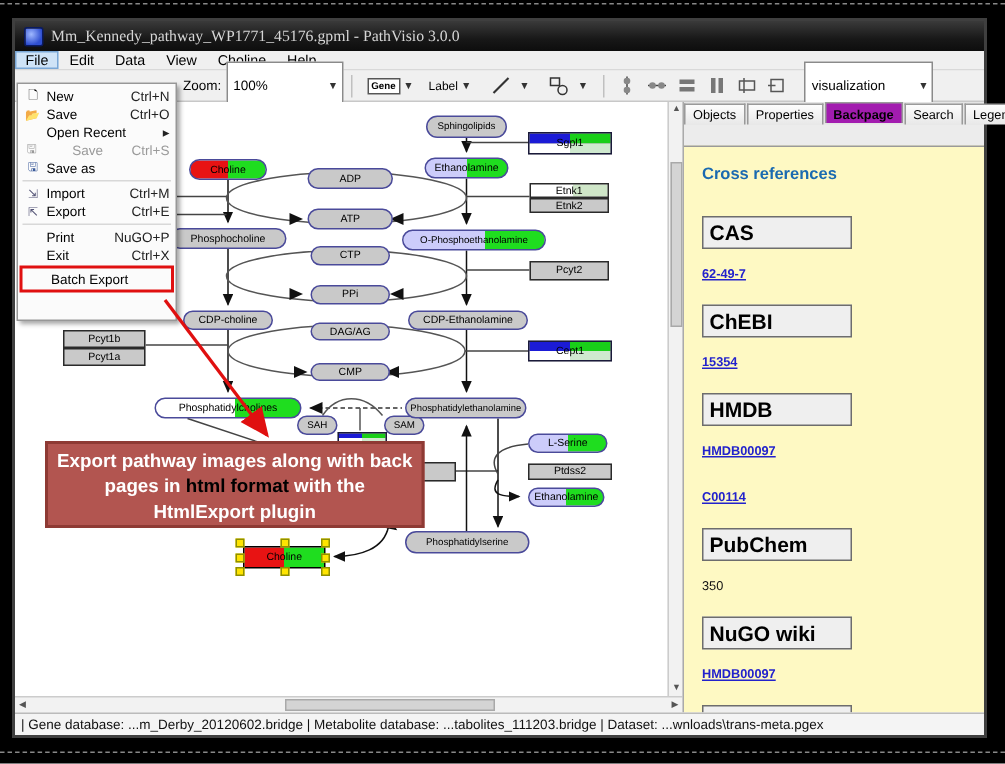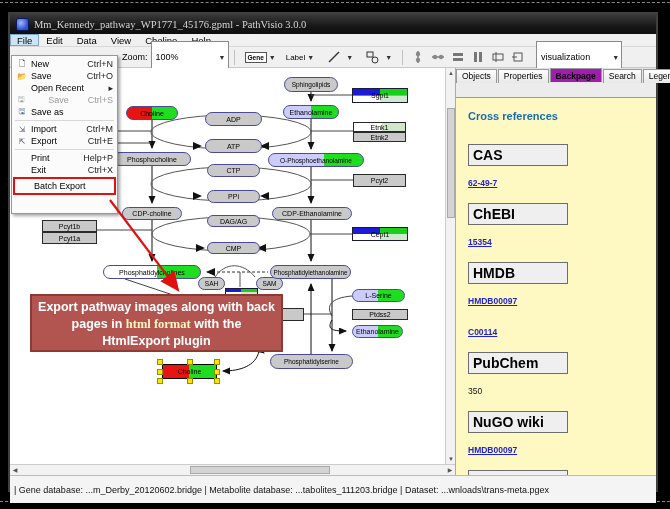--- a/index.html
+++ b/index.html
@@ -54,21 +54,21 @@
   .sb-content{position:absolute;left:0;top:15px;right:0;bottom:0;background:#fef9c3;
        border-top:1px solid #9a9a9a;padding:12px 0 0 12px;box-sizing:border-box;overflow:hidden;margin-top:14px;}
   .xref-head{color:#1a6ab0;font-weight:bold;font-size:11px;margin-bottom:22px;}
   .xsec{margin-bottom:13px;}
   .xbox{width:100px;border:1px solid #6d6d6d;background:#efefef;font-weight:bold;font-size:14px;
        padding:2px 0 2px 4px;margin-bottom:6px;box-sizing:border-box;}
   .xlink{color:#2222cc;text-decoration:underline;font-size:8.5px;font-weight:bold;}
   .xplain{color:#111;font-size:8.5px;}
 
   
-  .statusbar{position:absolute;left:0;right:0;top:461px;height:28px;background:#f4f4f4;
+  .statusbar{position:absolute;left:0;right:0;top:461px;height:15px;background:#f4f4f4;
        border-top:1px solid #bbb;font-size:9px;color:#111;display:flex;align-items:center;
        padding-left:4px;box-sizing:border-box;white-space:nowrap;overflow:hidden;}
 
   
   .node{position:absolute;box-sizing:border-box;border:1px solid #4a4a9a;border-radius:8px;
        background:#c9c9c9;font-size:7px;color:#000;display:flex;align-items:center;justify-content:center;
        overflow:hidden;white-space:nowrap;z-index:2;}
   .rect{border-radius:0;border-color:#2a2a2a;}
   .sp-red-green{background:linear-gradient(90deg,#e81313 0 50%,#1fdd1f 50% 100%);}
   .sp-lav-green{background:linear-gradient(90deg,#ccccfa 0 50%,#1fdd1f 50% 100%);}
@@ -78,21 +78,21 @@
   .genebox2{border:1px solid #1a1a3a;border-radius:0;
        background-image:linear-gradient(90deg,#1b1bd6 0 50%,#19cf19 50% 100%),
                         linear-gradient(90deg,#ffffff 0 50%,#cfe9cf 50% 100%);
        background-size:100% 50%,100% 50%;background-position:top,bottom;background-repeat:no-repeat;}
   .handle{position:absolute;width:6px;height:6px;background:#ffe400;border:1px solid #8f8f00;box-sizing:border-box;z-index:4;}
 
   
   .callout{position:absolute;left:20px;top:226px;width:253px;height:58px;background:#b25550;
        border:2px solid #8e3a34;box-sizing:border-box;z-index:5;color:#fff;font-weight:bold;
        font-size:12.5px;text-align:center;line-height:1.35;padding-top:3px;}
-  .callout .hl{color:#fef9c3;font-family:Liberation Serif, serif;}
+  .callout .hl{color:#000000;}
 
   
   .filemenu{position:absolute;left:1px;top:41px;width:107px;background:#fbfbfb;border:1px solid #979797;
        box-shadow:2px 2px 3px rgba(0,0,0,.35);z-index:40;font-size:9px;padding:2px 0;box-sizing:border-box;}
   .fm-row{display:flex;align-items:center;height:12px;padding:0 4px 0 3px;color:#000;}
   .fm-row .ic{width:14px;font-size:8px;text-align:center;margin-right:2px;}
   .fm-row .lab{flex:1;}
   .fm-row .sc{color:#222;}
   .fm-row.disabled .lab,.fm-row.disabled .sc{color:#9a9a9a;margin-left:19px;}
   .fm-sep{height:1px;background:#d8d8d8;margin:2px 3px;}
@@ -375,21 +375,21 @@
     </div>
     <div class="fm-row">
       <span class="ic" style="color:#557">⇱</span>
       <span class="lab">Export</span>
         <span class="sc">Ctrl+E</span>
     </div>
     <div class="fm-sep"></div>
     <div class="fm-row">
       <span class="ic"></span>
       <span class="lab">Print</span>
-        <span class="sc">Help+P</span>
+        <span class="sc">NuGO+P</span>
     </div>
     <div class="fm-row">
       <span class="ic"></span>
       <span class="lab">Exit</span>
         <span class="sc">Ctrl+X</span>
     </div>
     <div class="fm-row batch">
       <span class="ic"></span>
       <span class="lab">Batch Export</span>
         <span class="sc"></span>

